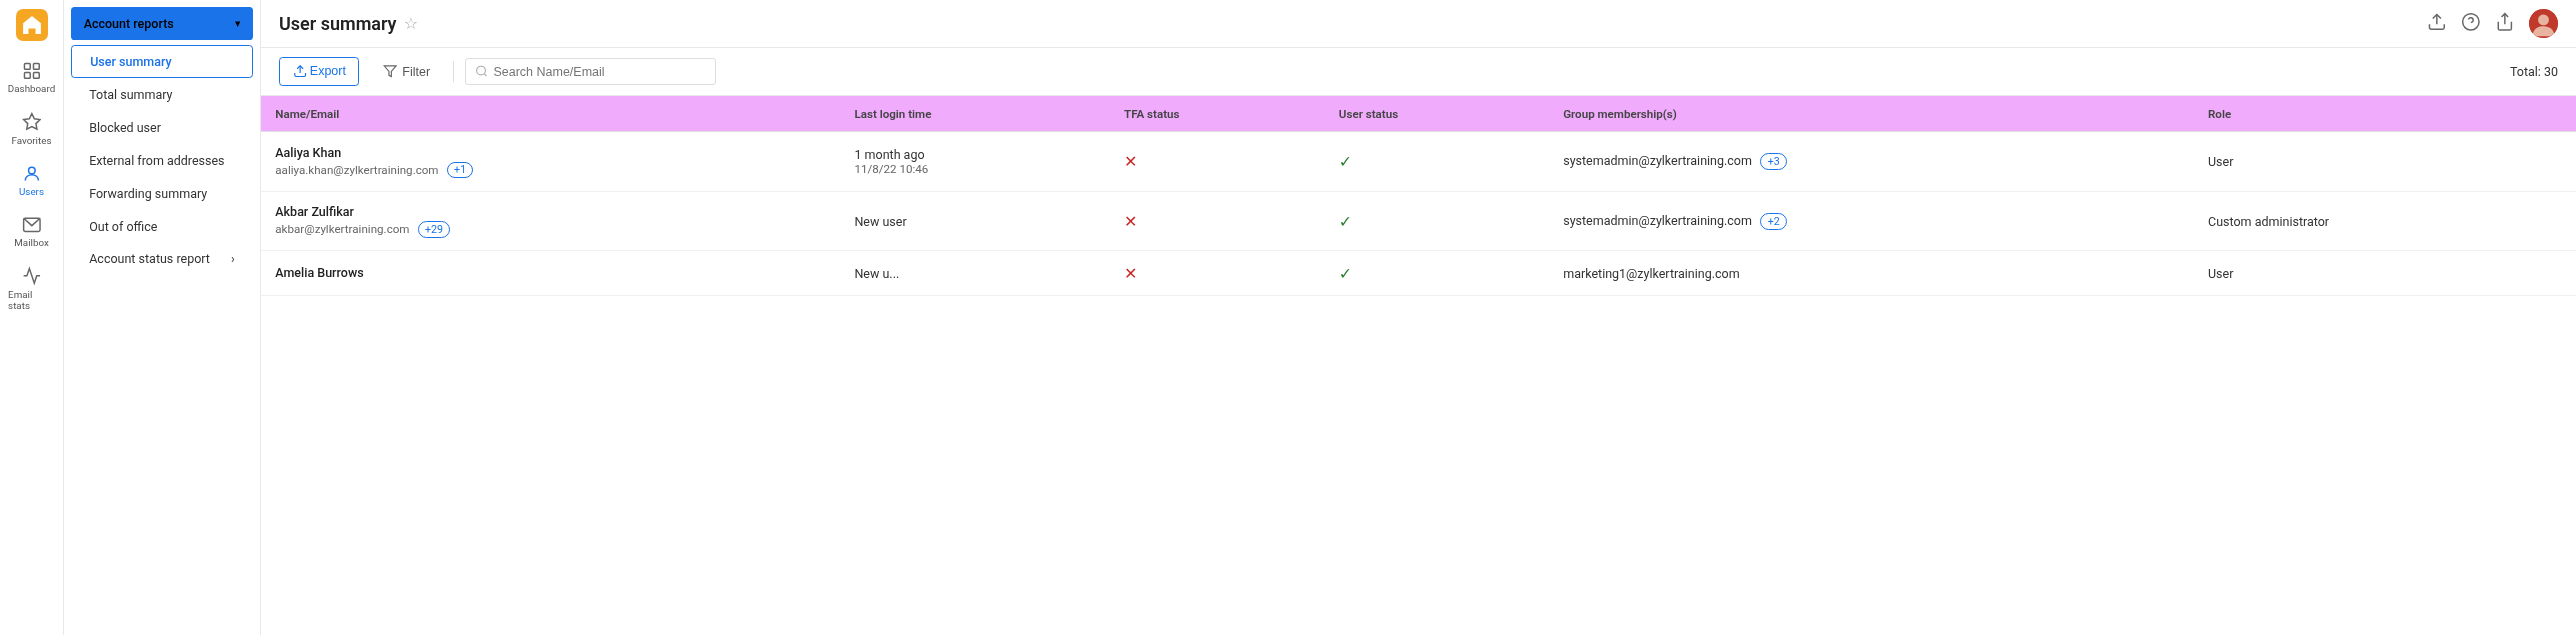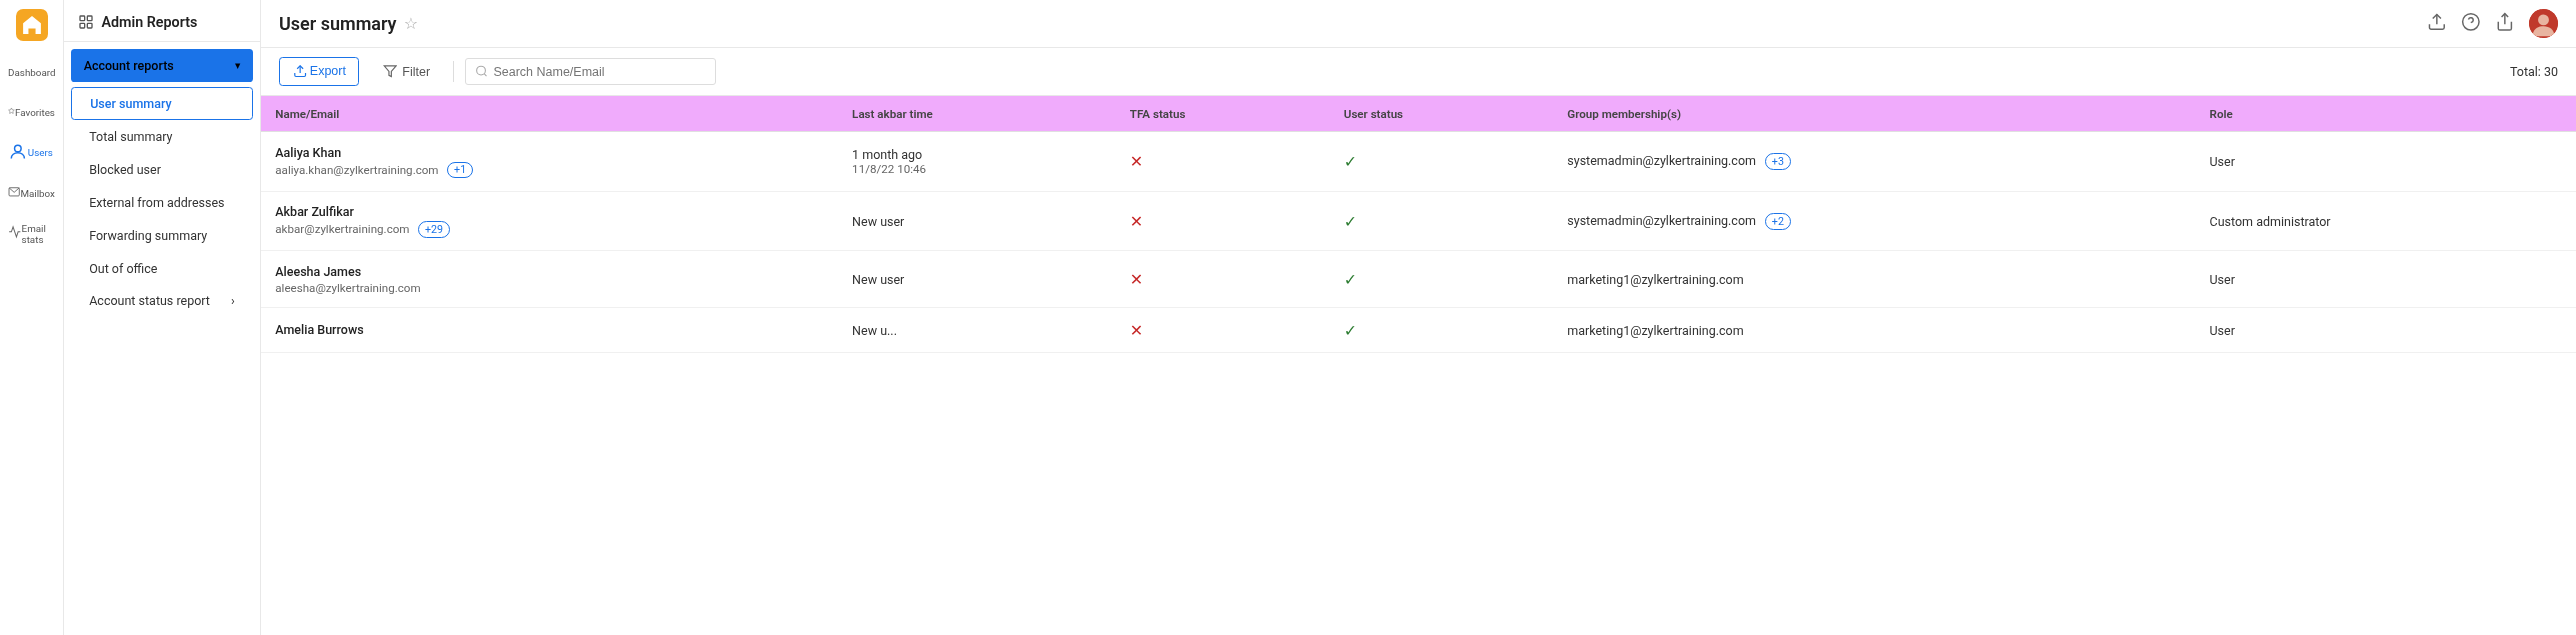--- a/index.html
+++ b/index.html
@@ -18,20 +18,21 @@
     }
     .icon-sidebar .app-logo {
       width: 36px;
       height: 36px;
       margin-bottom: 10.7px;
       display: flex; align-items: center; justify-content: center;
     }
     .icon-sidebar .nav-item {
       width: 54px;
       display: flex;
+      flex-direction: column;
       align-items: center;
       padding: 7.2px 3.6px;
       border-radius: 5.4px;
       cursor: pointer;
       margin-bottom: 3.6px;
       color: #555;
     }
     .icon-sidebar .nav-item.active { color: #1976d2; }
     .icon-sidebar .nav-item svg { margin-bottom: 2.7px; }
     .icon-sidebar .nav-label { font-size: 9.8px; }
@@ -229,29 +230,20 @@
   </div>
   <div class="nav-item">
     <svg width="19.7" height="19.7" viewBox="0 0 24 24" fill="none" stroke="#666" stroke-width="1.8">
       <polyline points="22,12 18,12 15,21 9,3 6,12 2,12"></polyline>
     </svg>
     <span class="nav-label">Email stats</span>
   </div>
 </div>
 
 <div class="nav-panel">
-  <div class="nav-panel-title">
-    <svg width="16" height="16" viewBox="0 0 24 24" fill="none" stroke="#555" stroke-width="2">
-      <rect x="3" y="3" width="7" height="7" rx="1"></rect>
-      <rect x="14" y="3" width="7" height="7" rx="1"></rect>
-      <rect x="3" y="14" width="7" height="7" rx="1"></rect>
-      <rect x="14" y="14" width="7" height="7" rx="1"></rect>
-    </svg>
-    <span>Admin Reports</span>
-  </div>
 
   <div class="nav-section-header">
     <span>Account reports</span>
     <span class="chevron">▾</span>
   </div>
 
   <div class="nav-sub-item active">
     <span>User summary</span>
   </div>
   <div class="nav-sub-item">
@@ -344,21 +336,21 @@
     </div>
 
     <span class="total-count">Total: 30</span>
   </div>
 
   <div class="table-container">
     <table>
       <thead>
         <tr>
           <th>Name/Email</th>
-          <th>Last akbar time</th>
+          <th>Last login time</th>
           <th>TFA status</th>
           <th>User status</th>
           <th>Group membership(s)</th>
           <th>Role</th>
         </tr>
       </thead>
       <tbody id="table-body">
           <tr>
             <td>
               <div class="user-name">Aaliya Khan</div>
@@ -382,34 +374,20 @@
               <div>New user</div>
               <div style="color:#666;font-size:11.6px"></div>
             </td>
             <td><span class="cross-icon">✕</span></td>
             <td><span class="check-icon">✓</span></td>
             <td><span>systemadmin@zylkertraining.com</span> <span class="badge">+2</span></td>
             <td class="role-cell">Custom administrator</td>
           </tr>
           <tr>
             <td>
-              <div class="user-name">Aleesha James</div>
-              <div class="user-email">aleesha@zylkertraining.com</div>
-            </td>
-            <td>
-              <div>New user</div>
-              <div style="color:#666;font-size:11.6px"></div>
-            </td>
-            <td><span class="cross-icon">✕</span></td>
-            <td><span class="check-icon">✓</span></td>
-            <td><span>marketing1@zylkertraining.com</span></td>
-            <td class="role-cell">User</td>
-          </tr>
-          <tr>
-            <td>
               <div class="user-name">Amelia Burrows</div>
               <div class="user-email"></div>
             </td>
             <td>
               <div>New u...</div>
               <div style="color:#666;font-size:11.6px"></div>
             </td>
             <td><span class="cross-icon">✕</span></td>
             <td><span class="check-icon">✓</span></td>
             <td><span>marketing1@zylkertraining.com</span></td>

